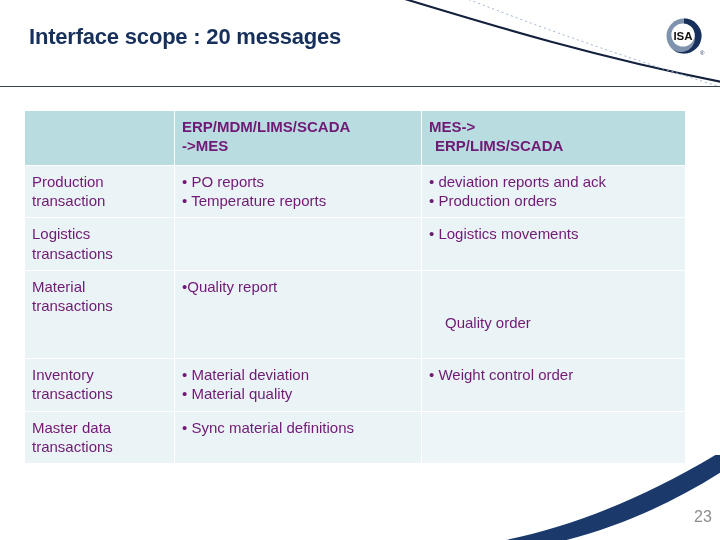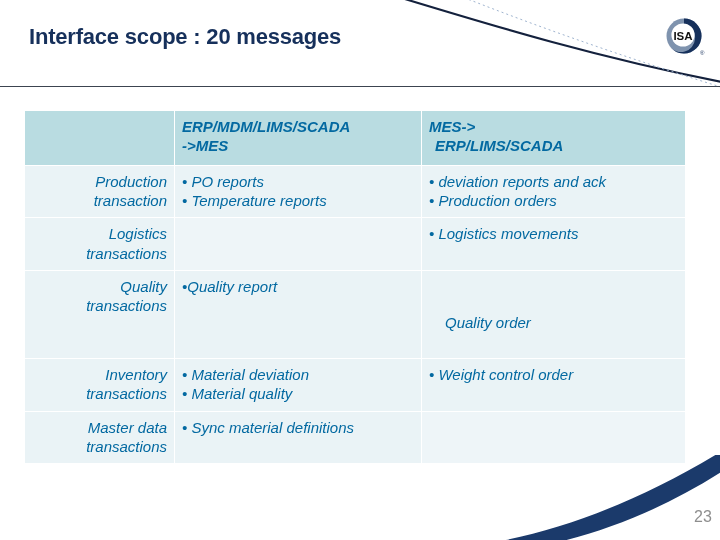--- a/index.html
+++ b/index.html
@@ -78,22 +78,21 @@
     width: 660px;
     border-collapse: separate;
     border-spacing: 1px;
     table-layout: fixed;
   }
   #scope-table td {
     vertical-align: top;
     padding: 6px 7px 7px 7px;
     font-size: 15px;
     line-height: 1.28;
-    color: #0369a1;
-    font-style: italic;
+    color: #701a75;
   }
   .col-a { width: 149px; }
   .col-b { width: 246px; }
   .col-c { width: 263px; }
 
   .hdr-cell {
     background: #b9dce1;
     color: #16305b;
     font-weight: bold;
     font-size: 14.5px;
@@ -103,21 +102,20 @@
 
   .body-cell {
     background: #eaf3f6;
   }
   .body-cell.empty { background: #eef5f8; }
 
   
   .rowlabel {
     font-size: 15px;
     color: #111111;
-    text-align: right;
   }
 
   .cell-line {
     white-space: nowrap;
   }
   .cell-line.indent {
     padding-left: 16px;
     margin-top: 36px;
   }
   .cell-line.tight-bullet {
@@ -203,21 +201,21 @@
           <div class="cell-line">&nbsp;</div>
         </td>
         <td class="body-cell">
           <div class="cell-line">•  Logistics movements</div>
           <div class="cell-line">&nbsp;</div>
         </td>
       </tr>
 
       <tr>
         <td class="body-cell rowlabel">
-          <div class="cell-line">Quality</div>
+          <div class="cell-line">Material</div>
           <div class="cell-line">transactions</div>
         </td>
         <td class="body-cell">
           <div class="cell-line tight-bullet">•Quality report</div>
           <div class="cell-line">&nbsp;</div>
         </td>
         <td class="body-cell">
           <div class="cell-line indent">Quality order</div>
           <div class="cell-line">&nbsp;</div>
         </td>

